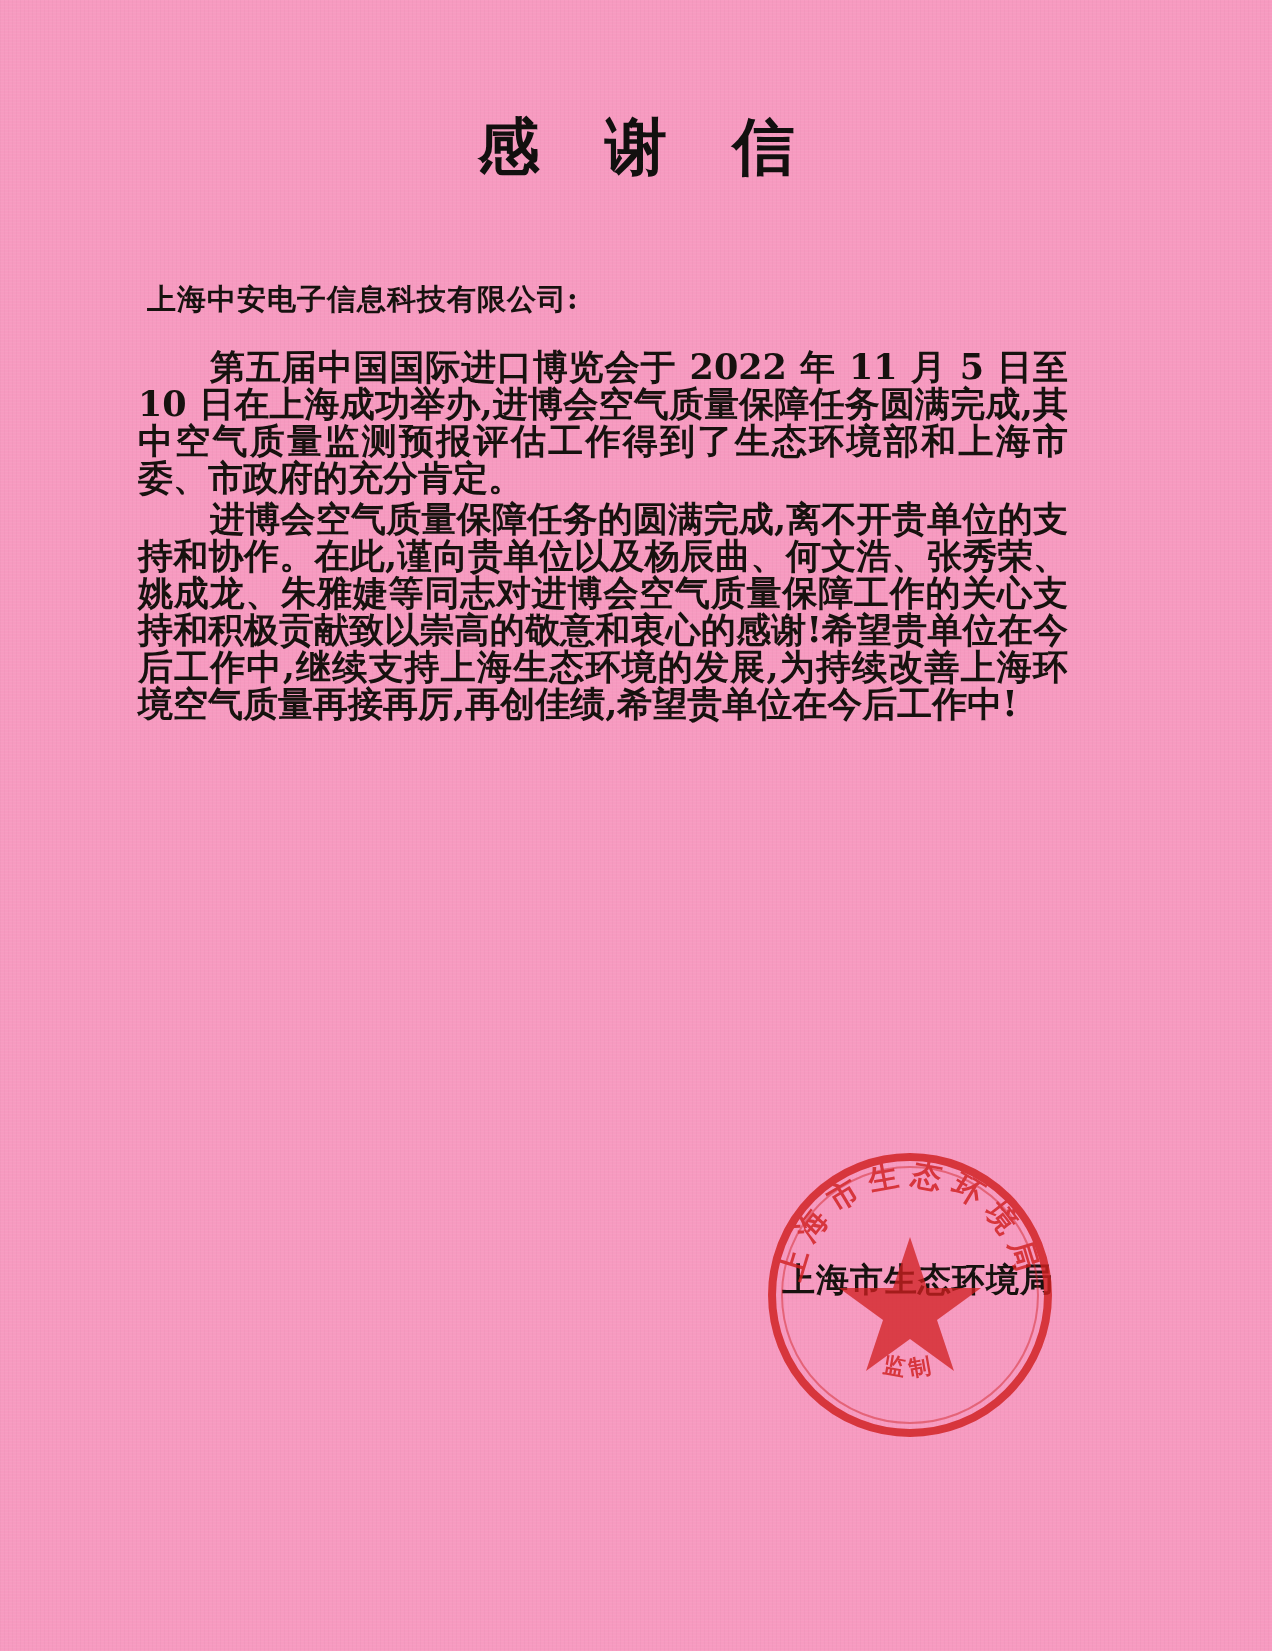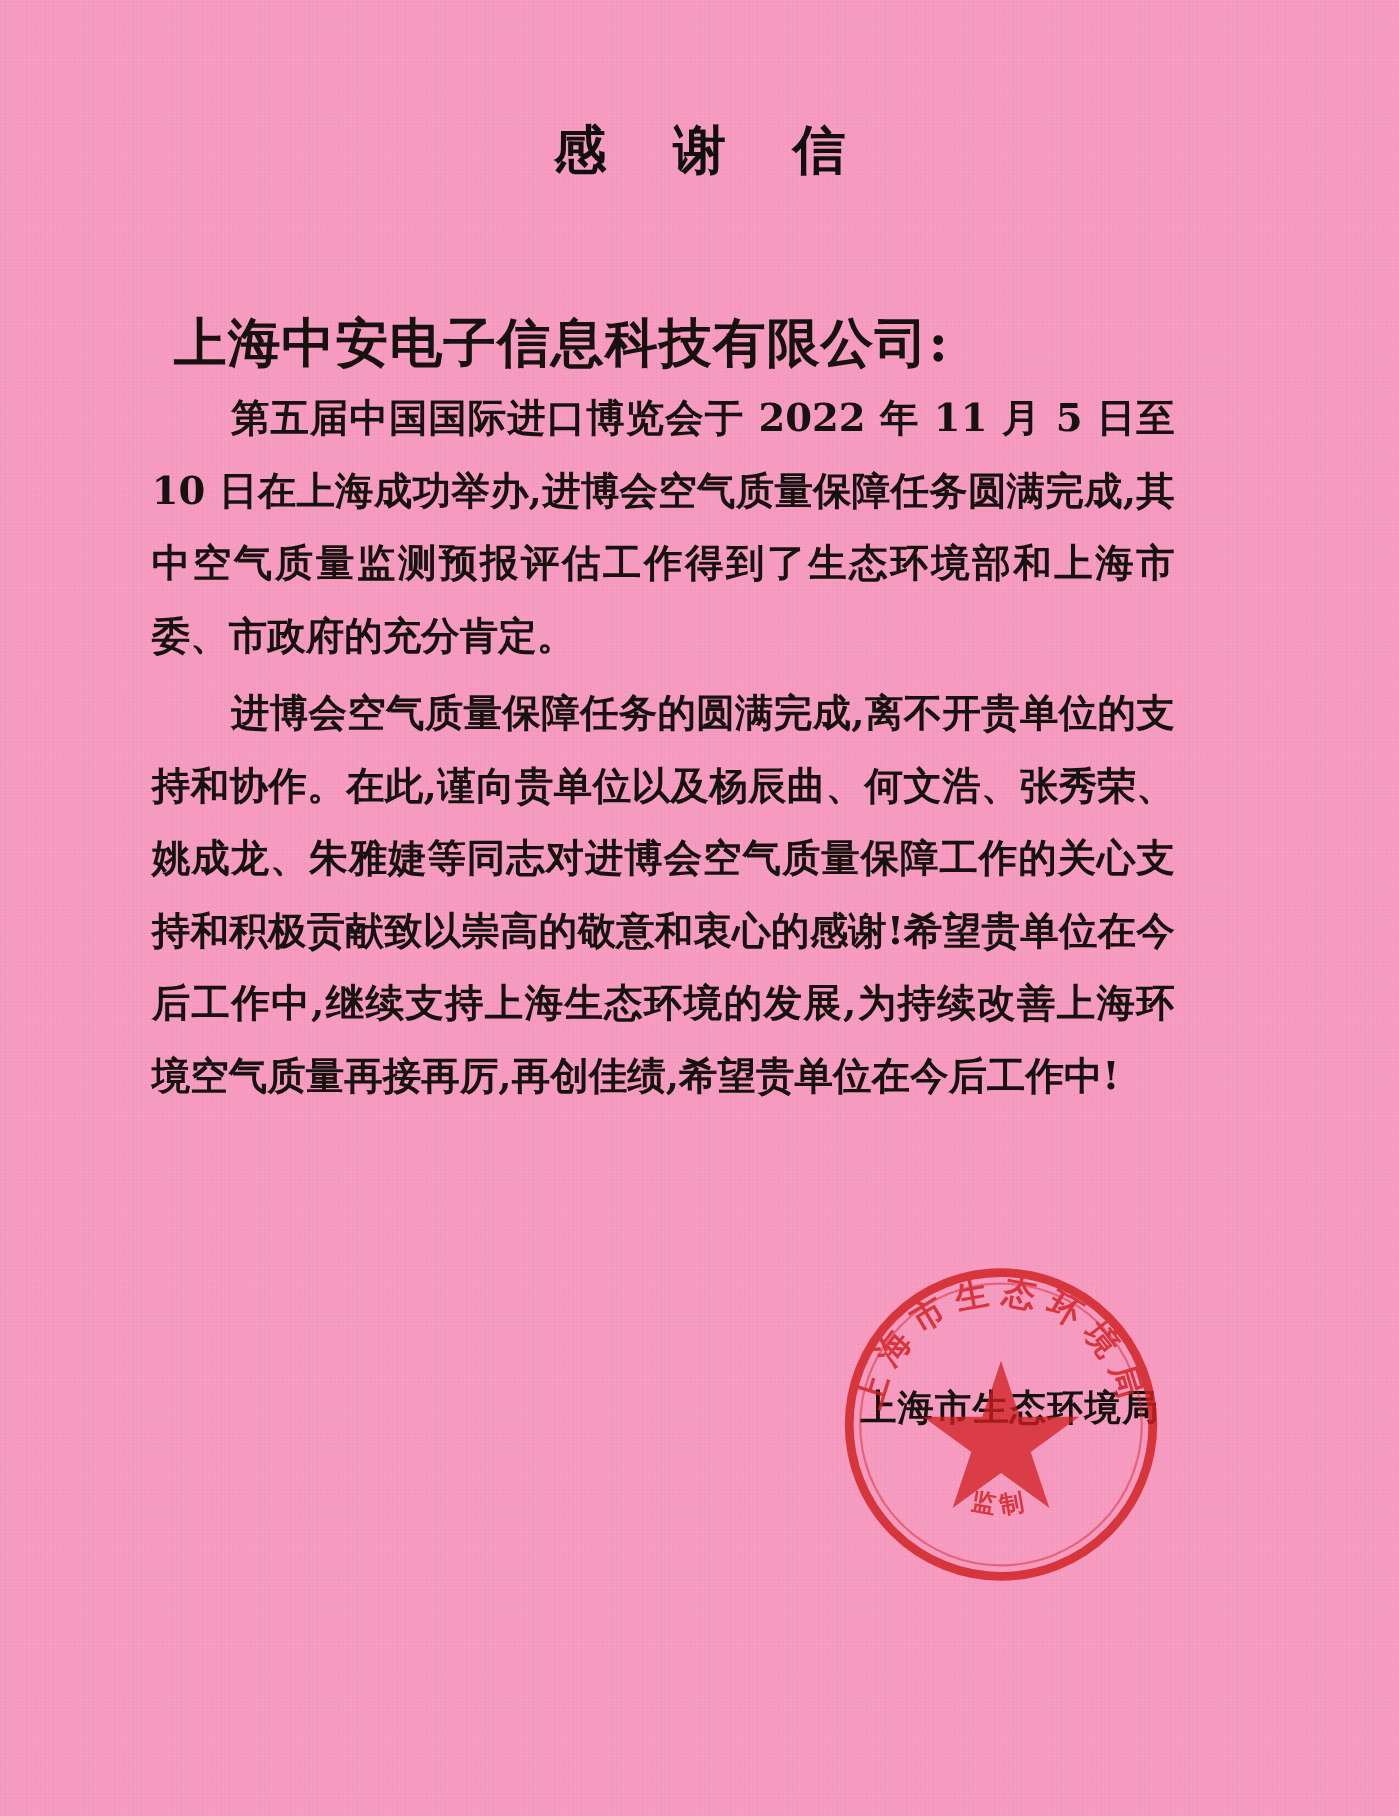--- a/index.html
+++ b/index.html
@@ -30,42 +30,42 @@
     z-index: 2;
   }
   .doc-title {
     position: absolute;
     top: 105px;
     left: 0;
     width: 100%;
     text-align: center;
     font-family: "DejaVu Serif", serif;
     font-weight: 700;
-    font-size: 48px;
+    font-size: 62px;
     letter-spacing: 22px;
     color: #12100f;
     text-indent: 22px;
   }
   .salutation {
     position: absolute;
     top: 280px;
-    left: 158px;
-    font-size: 48px;
+    left: 147px;
+    font-size: 29px;
     font-weight: 600;
     color: #17120f;
     letter-spacing: 1px;
     font-family: "DejaVu Serif", serif;
   }
   .body-text {
     position: absolute;
     top: 348px;
     left: 138px;
     width: 930px;
     font-size: 35px;
-    line-height: 66px;
+    line-height: 37px;
     color: #17120f;
     font-family: "DejaVu Serif", serif;
     font-weight: 600;
     text-align: justify;
     text-justify: inter-character;
   }
   .body-text p {
     margin: 0 0 4px 0;
     text-indent: 72px;
   }

